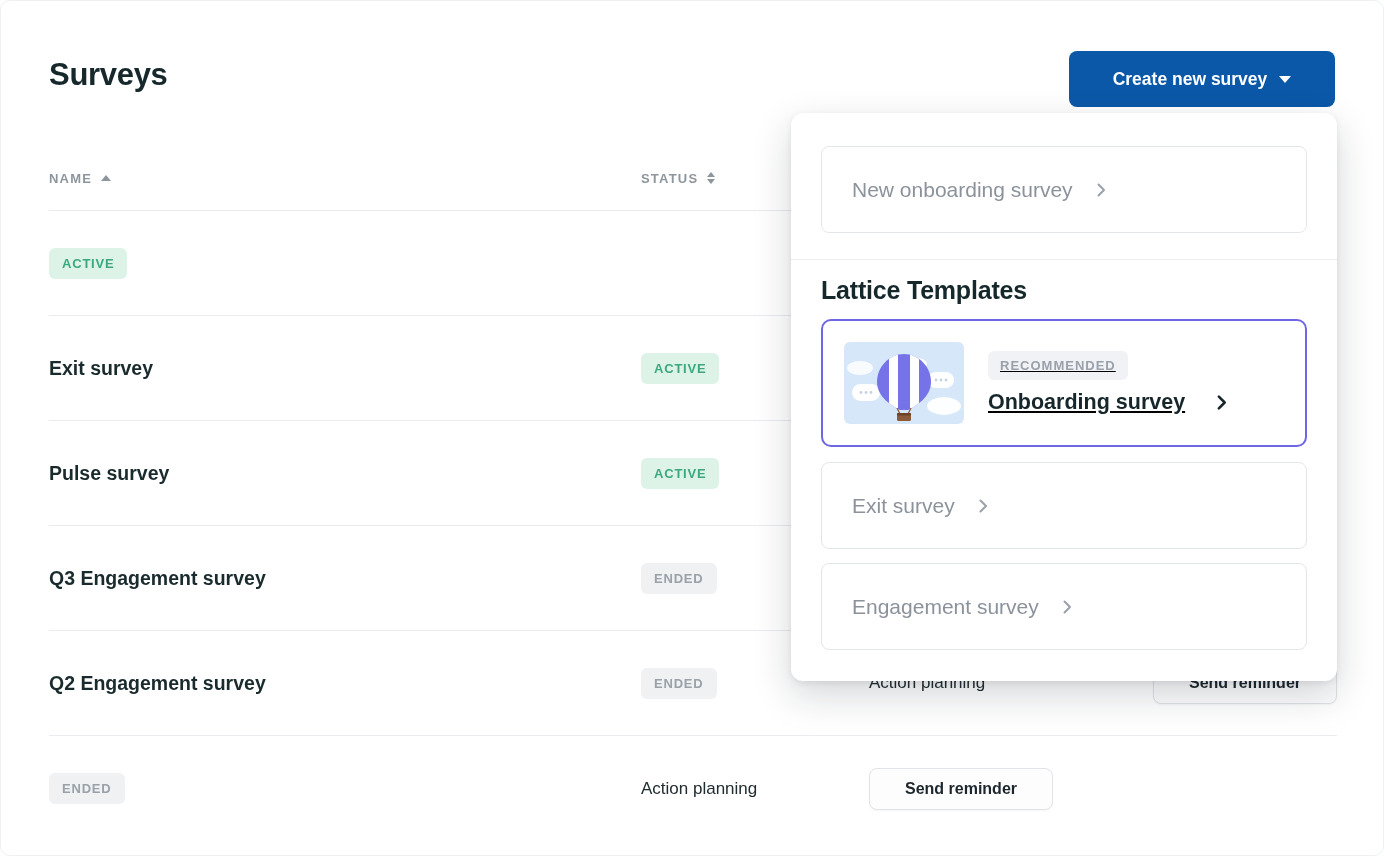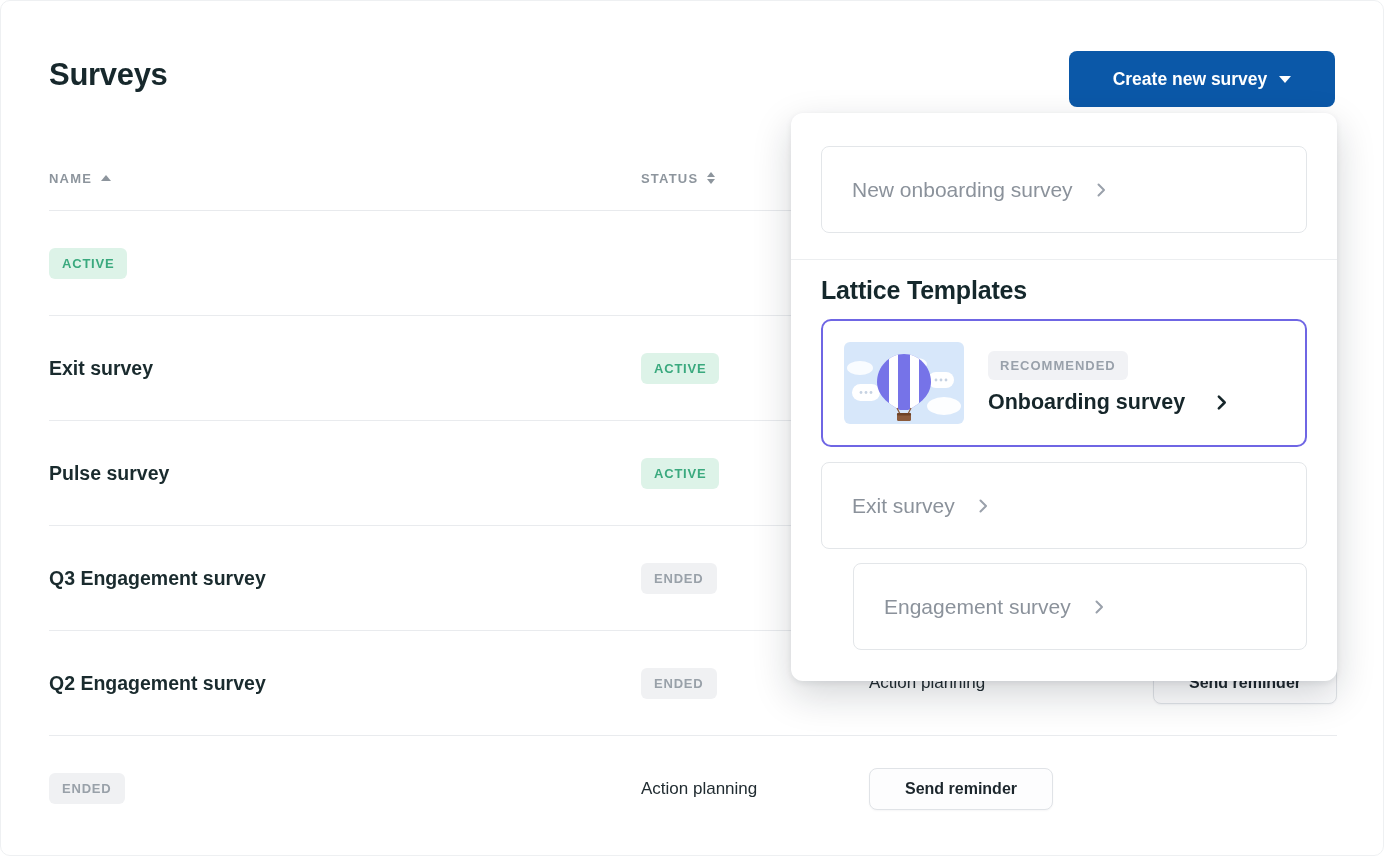--- a/index.html
+++ b/index.html
@@ -116,33 +116,33 @@
   .rec-card {
     margin-top:14px; height:128px;
     border:2px solid #6f66e4; border-radius:10px;
     display:flex; align-items:center; gap:24px;
     padding:0 21px; cursor:pointer; background:#ffffff;
   }
   .thumb {
     width:120px; height:82px; border-radius:6px;
     background:#d7e7fa; flex:0 0 auto; overflow:hidden;
   }
-  .rec-col { display:flex; flex-direction:column; align-items:flex-start; gap:10px; }
+  .rec-col { display:flex; flex-direction:column; align-items:flex-start; gap:10px;text-decoration:underline; }
   .rec-badge {
     background:#f1f2f5; color:#99a1ab;
     font-size:13px; font-weight:700; letter-spacing:1px;
     padding:7px 12px; border-radius:6px;
   }
   .rec-title-row {
     display:flex; align-items:center; gap:28px;
     font-size:21.5px; font-weight:700; color:#16262a;
   }
   .rec-title-row .chev { color:#16262a; }
   .gap15 { margin-top:15px; }
-  .gap14 { margin-top:14px;margin-left:32px; }
+  .gap14 { margin-top:14px; }
   .chev { display:inline-flex; }
 </style>
 </head>
 <body>
 
 <h1 class="page-title">Surveys</h1>
 
 <button class="create-btn">
   <span>Create new survey</span>
   <span class="caret-down"></span>

